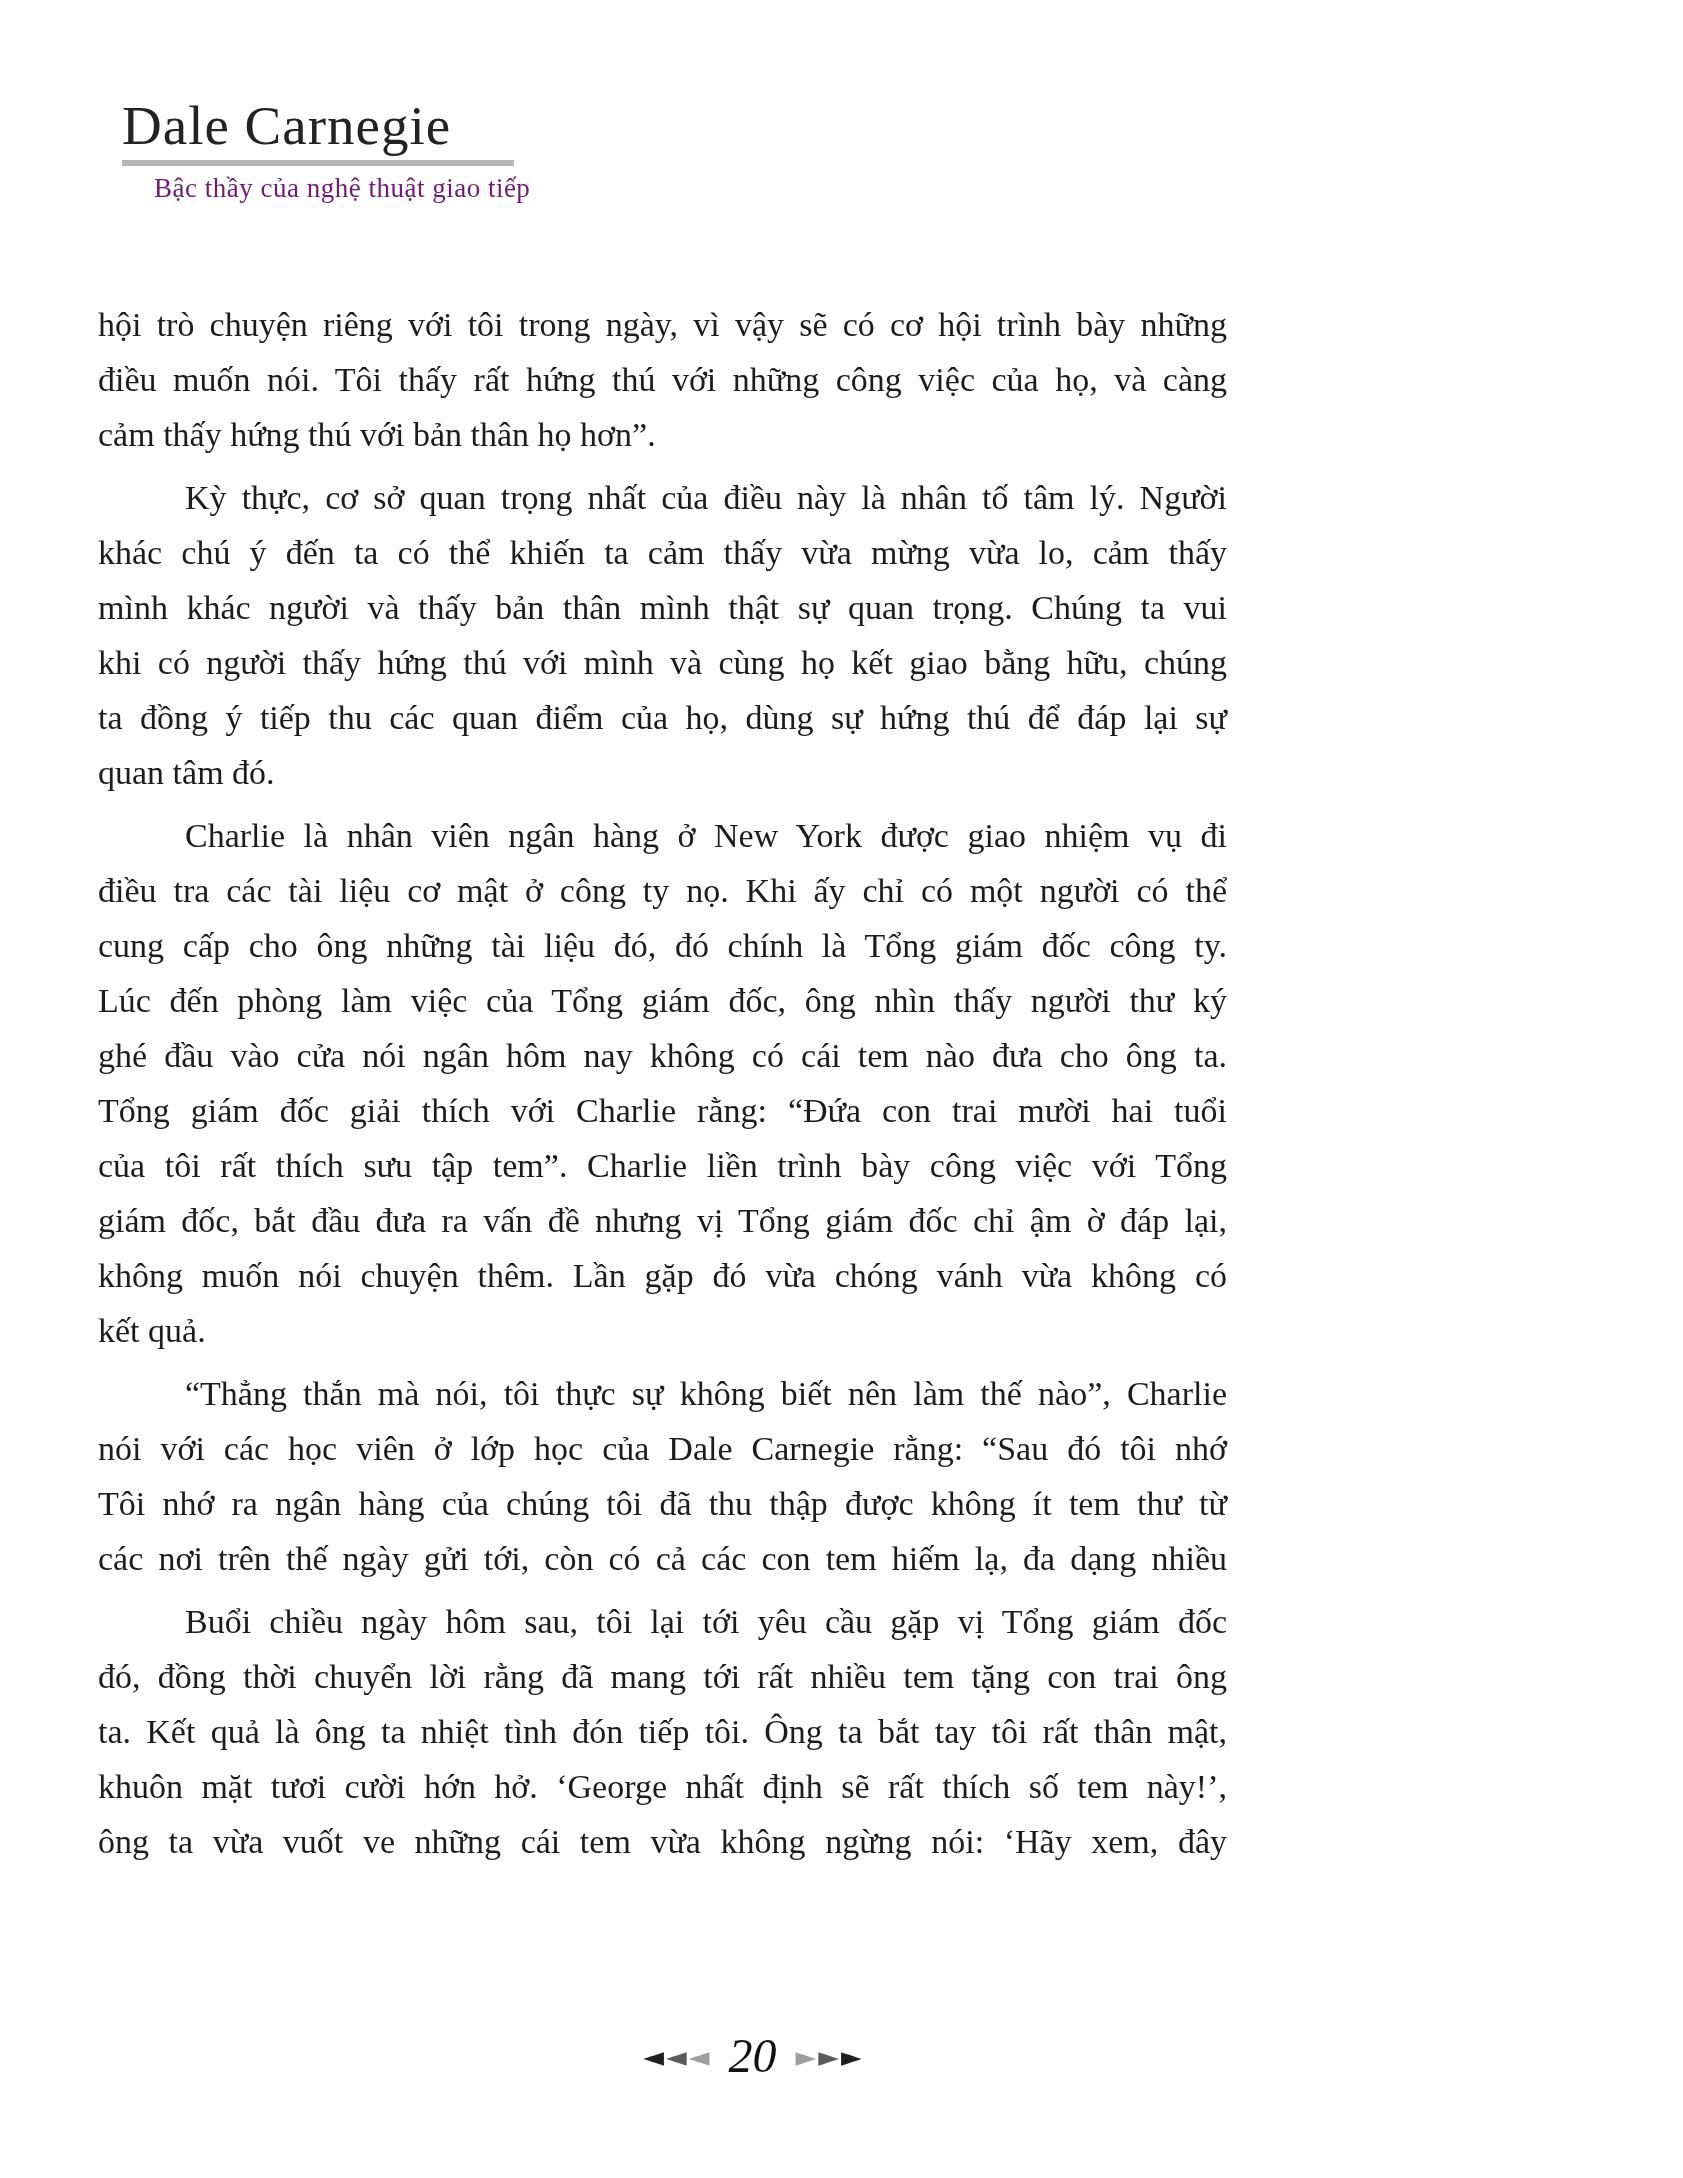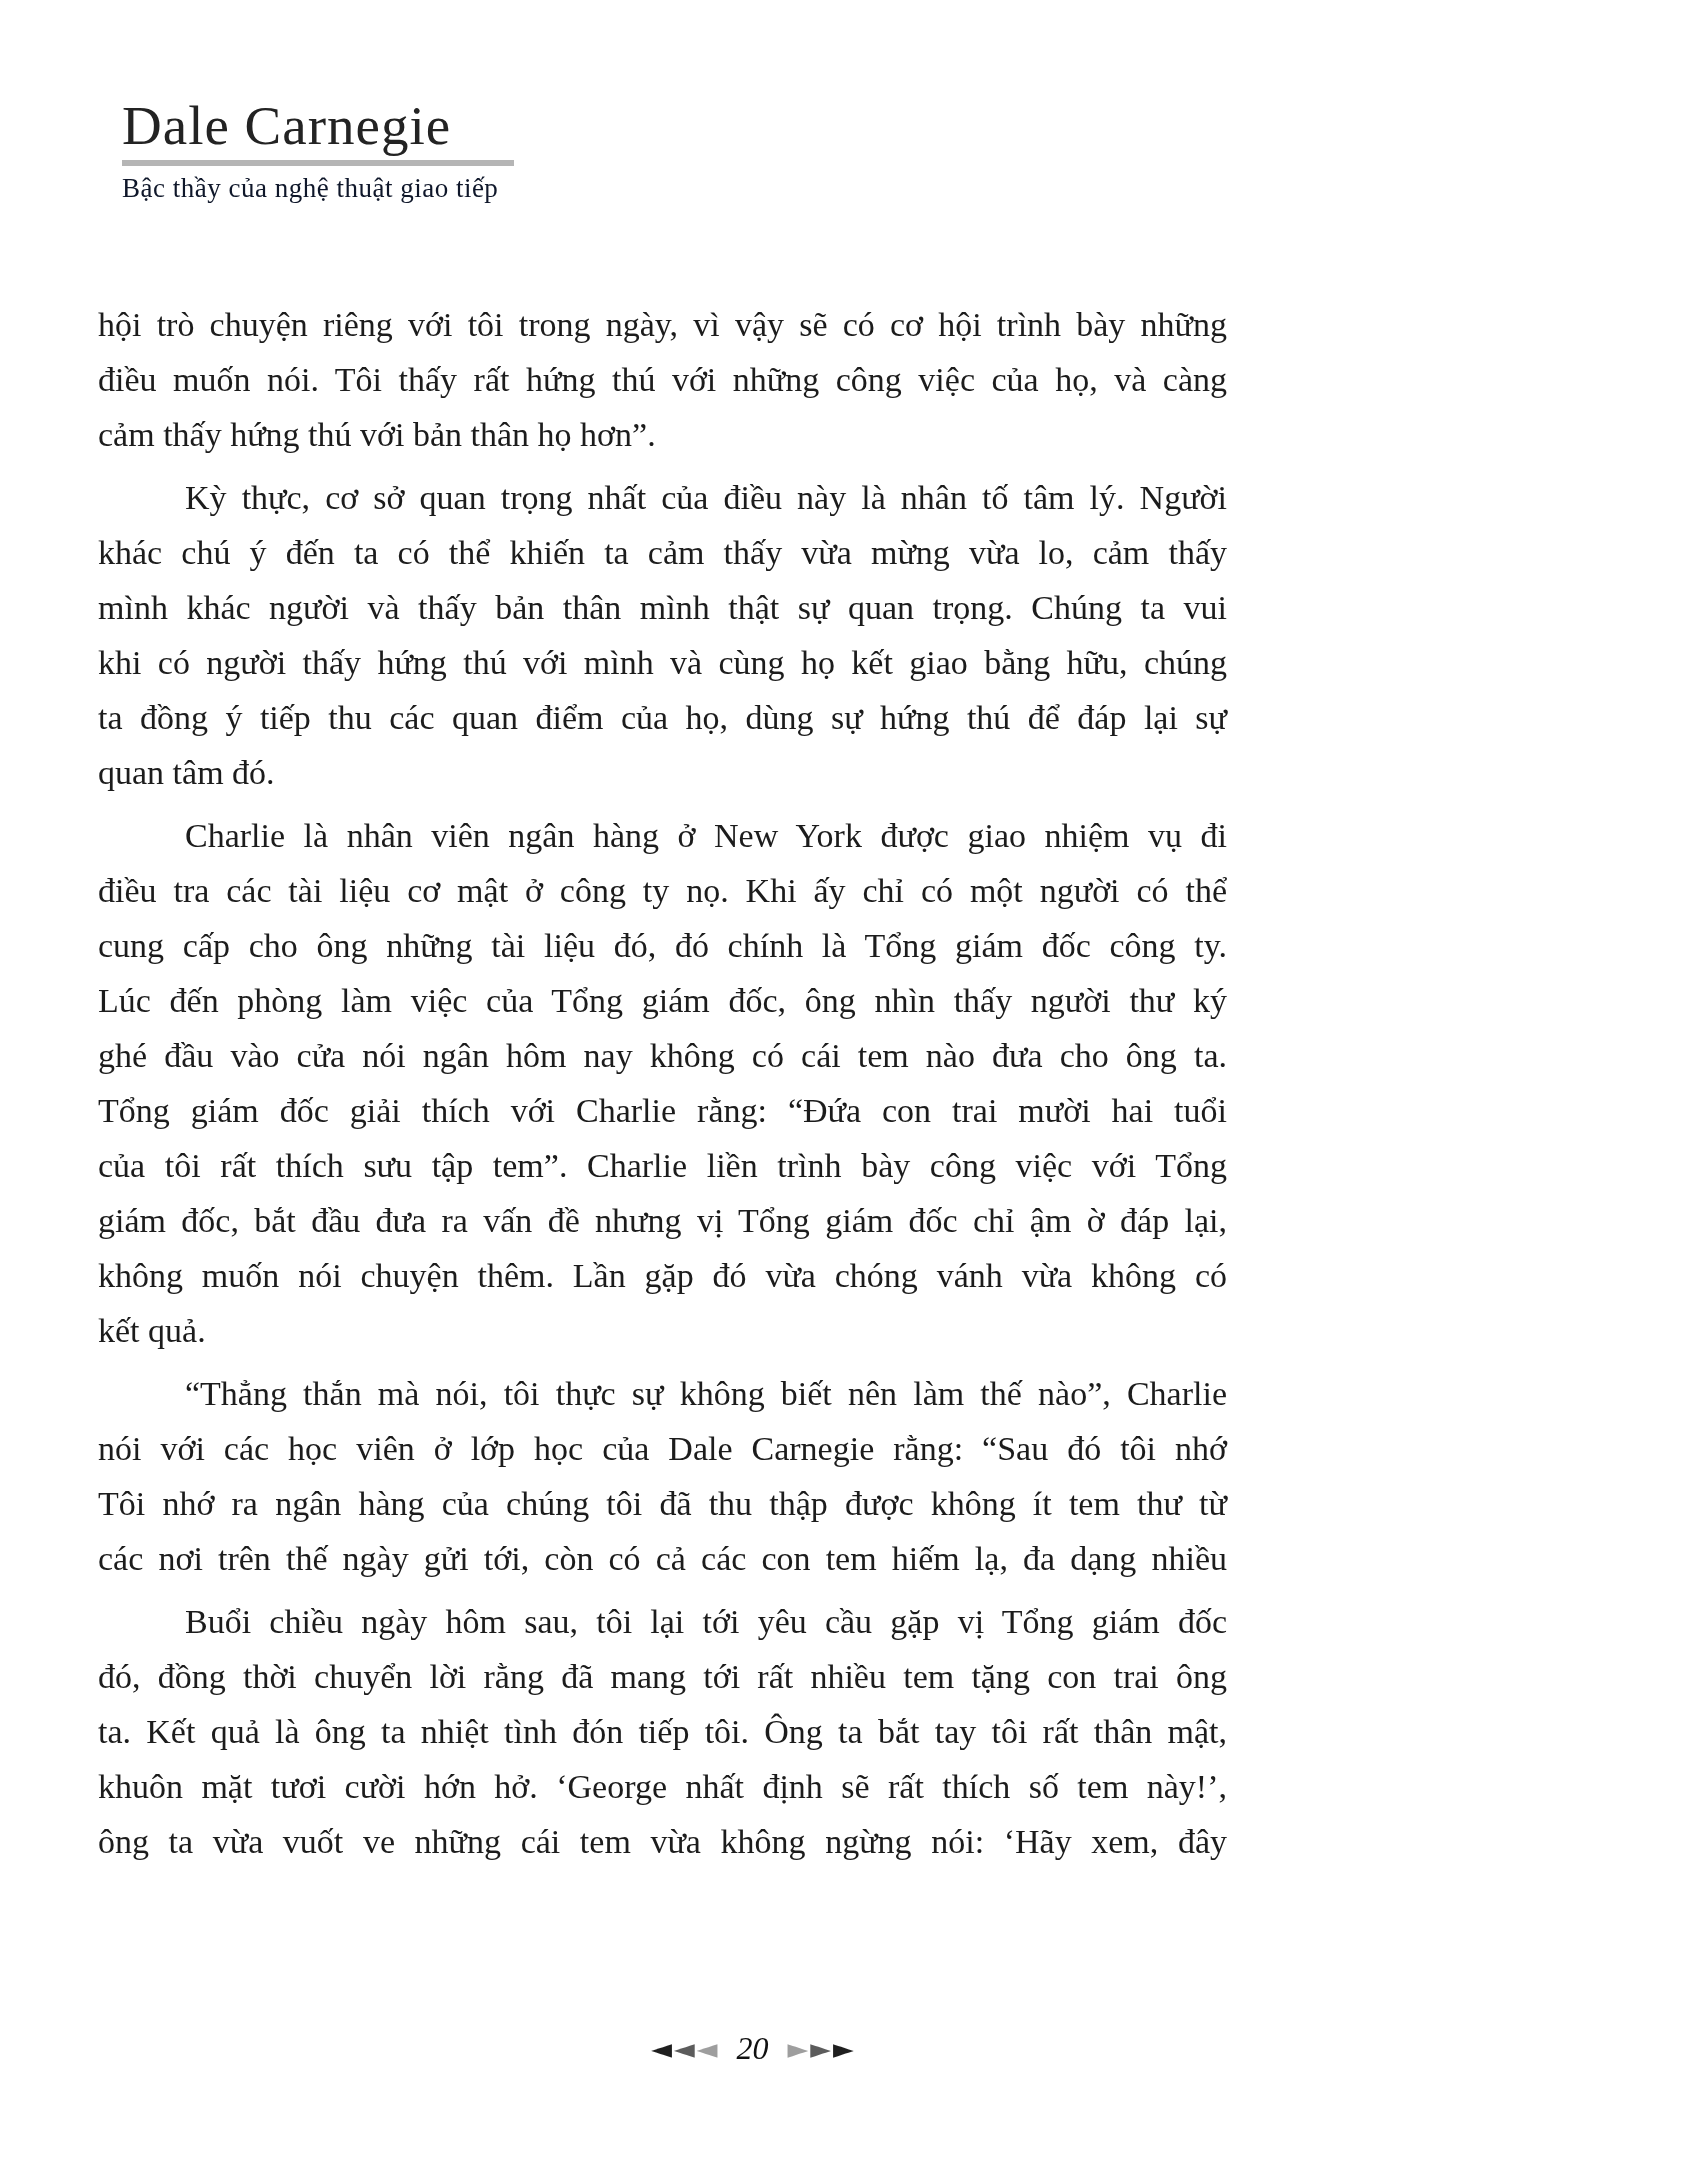--- a/index.html
+++ b/index.html
@@ -26,22 +26,23 @@
   }
   .header-rule {
     width: 392px;
     height: 6px;
     background: #b5b5b5;
     margin-top: 5px;
   }
   .subtitle {
     margin-top: 7px;
     font-size: 27px;
-    color: #0f172a;
+    color: #701a75;
     letter-spacing: 0.5px;
+    margin-left: 32px;
   }
   
   .body-text {
     position: absolute;
     left: 98px;
     top: 297px;
     width: 1129px;
     font-size: 34px;
     line-height: 55px;
     color: #1c1c1c;
@@ -67,21 +68,21 @@
     font-size: 27px;
     line-height: 1;
     margin: 0 1px;
   }
   .a-dark  { color: #1f1f1f; }
   .a-mid   { color: #5c5c5c; }
   .a-light { color: #9e9e9e; }
   .page-number {
     font-family: "Liberation Serif", "DejaVu Serif", serif;
     font-style: italic;
-    font-size: 32px;
+    font-size: 48px;
     color: #111111;
     margin: 0 18px;
     line-height: 1;
   }
 </style>
 </head>
 <body>
 
 <div class="page">
 

